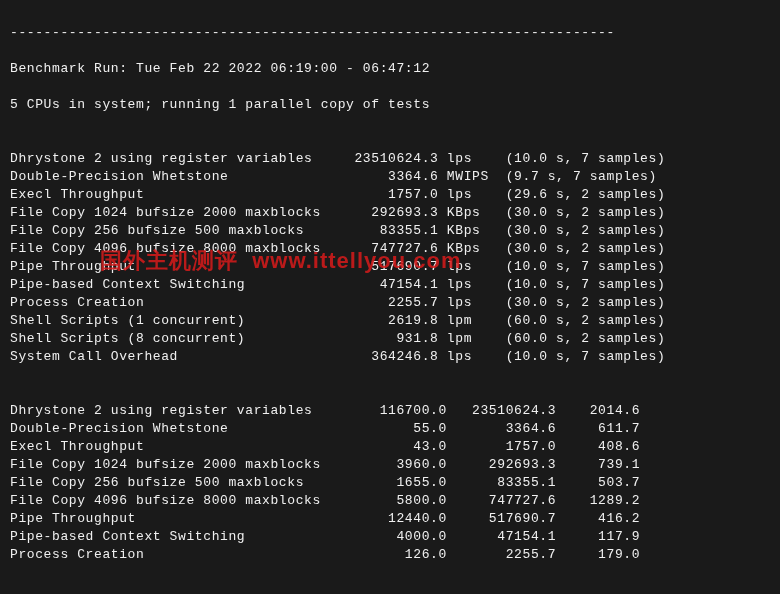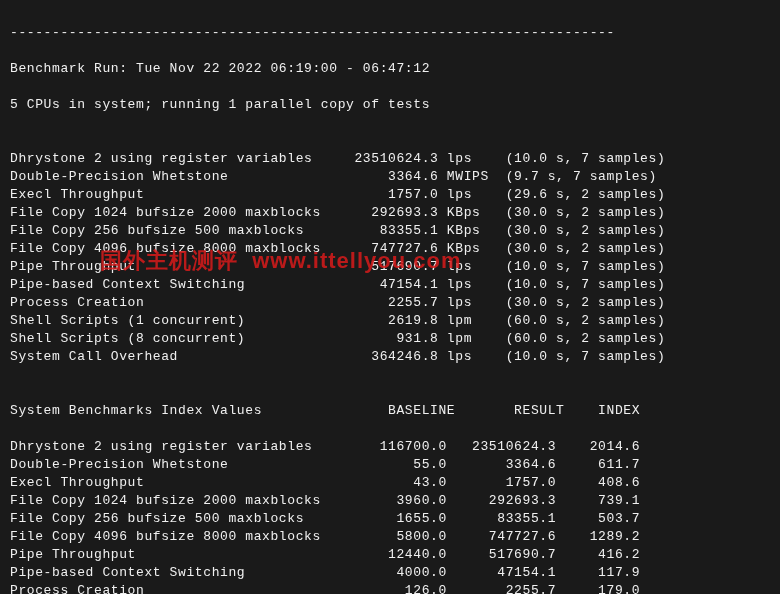--- a/index.html
+++ b/index.html
@@ -33,23 +33,22 @@
     letter-spacing: 1px;
     pointer-events: none;
   }
   .row { display: block; }
 </style>
 </head>
 <body>
 
 <div class="terminal">
 <span class="row">------------------------------------------------------------------------</span>
-<span class="row">Benchmark Run: Tue Nov 22 2022 06:19:00 - 06:47:12</span>
+<span class="row">Benchmark Run: Tue Feb 22 2022 06:19:00 - 06:47:12</span>
 <span class="row">5 CPUs in system; running 1 parallel copy of tests</span>
 <span class="row"></span>
 <div id="results-block"><span class="row">Dhrystone 2 using register variables     23510624.3 lps    (10.0 s, 7 samples)</span><span class="row">Double-Precision Whetstone                   3364.6 MWIPS  (9.7 s, 7 samples)</span><span class="row">Execl Throughput                             1757.0 lps    (29.6 s, 2 samples)</span><span class="row">File Copy 1024 bufsize 2000 maxblocks      292693.3 KBps   (30.0 s, 2 samples)</span><span class="row">File Copy 256 bufsize 500 maxblocks         83355.1 KBps   (30.0 s, 2 samples)</span><span class="row">File Copy 4096 bufsize 8000 maxblocks      747727.6 KBps   (30.0 s, 2 samples)</span><span class="row">Pipe Throughput                            517690.7 lps    (10.0 s, 7 samples)</span><span class="row">Pipe-based Context Switching                47154.1 lps    (10.0 s, 7 samples)</span><span class="row">Process Creation                             2255.7 lps    (30.0 s, 2 samples)</span><span class="row">Shell Scripts (1 concurrent)                 2619.8 lpm    (60.0 s, 2 samples)</span><span class="row">Shell Scripts (8 concurrent)                  931.8 lpm    (60.0 s, 2 samples)</span><span class="row">System Call Overhead                       364246.8 lps    (10.0 s, 7 samples)</span></div>
 <span class="row"></span>
-<span class="row">System Benchmarks Index Values               BASELINE       RESULT    INDEX</span>
 <div id="index-block"><span class="row">Dhrystone 2 using register variables        116700.0   23510624.3    2014.6</span><span class="row">Double-Precision Whetstone                      55.0       3364.6     611.7</span><span class="row">Execl Throughput                                43.0       1757.0     408.6</span><span class="row">File Copy 1024 bufsize 2000 maxblocks         3960.0     292693.3     739.1</span><span class="row">File Copy 256 bufsize 500 maxblocks           1655.0      83355.1     503.7</span><span class="row">File Copy 4096 bufsize 8000 maxblocks         5800.0     747727.6    1289.2</span><span class="row">Pipe Throughput                              12440.0     517690.7     416.2</span><span class="row">Pipe-based Context Switching                  4000.0      47154.1     117.9</span><span class="row">Process Creation                               126.0       2255.7     179.0</span></div>
 
 
 <div class="watermark">国外主机测评  www.ittellyou.com</div>
 </div>
 
 </body></html>

